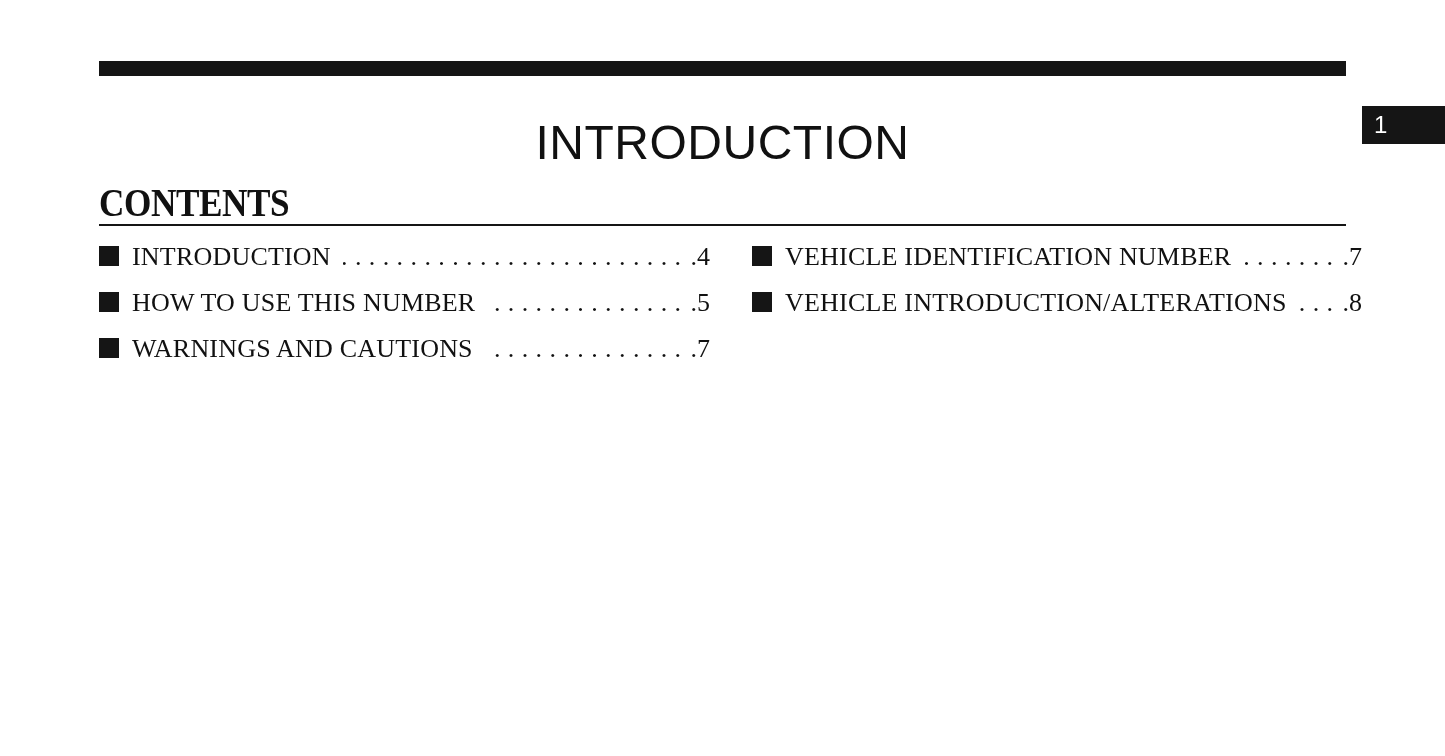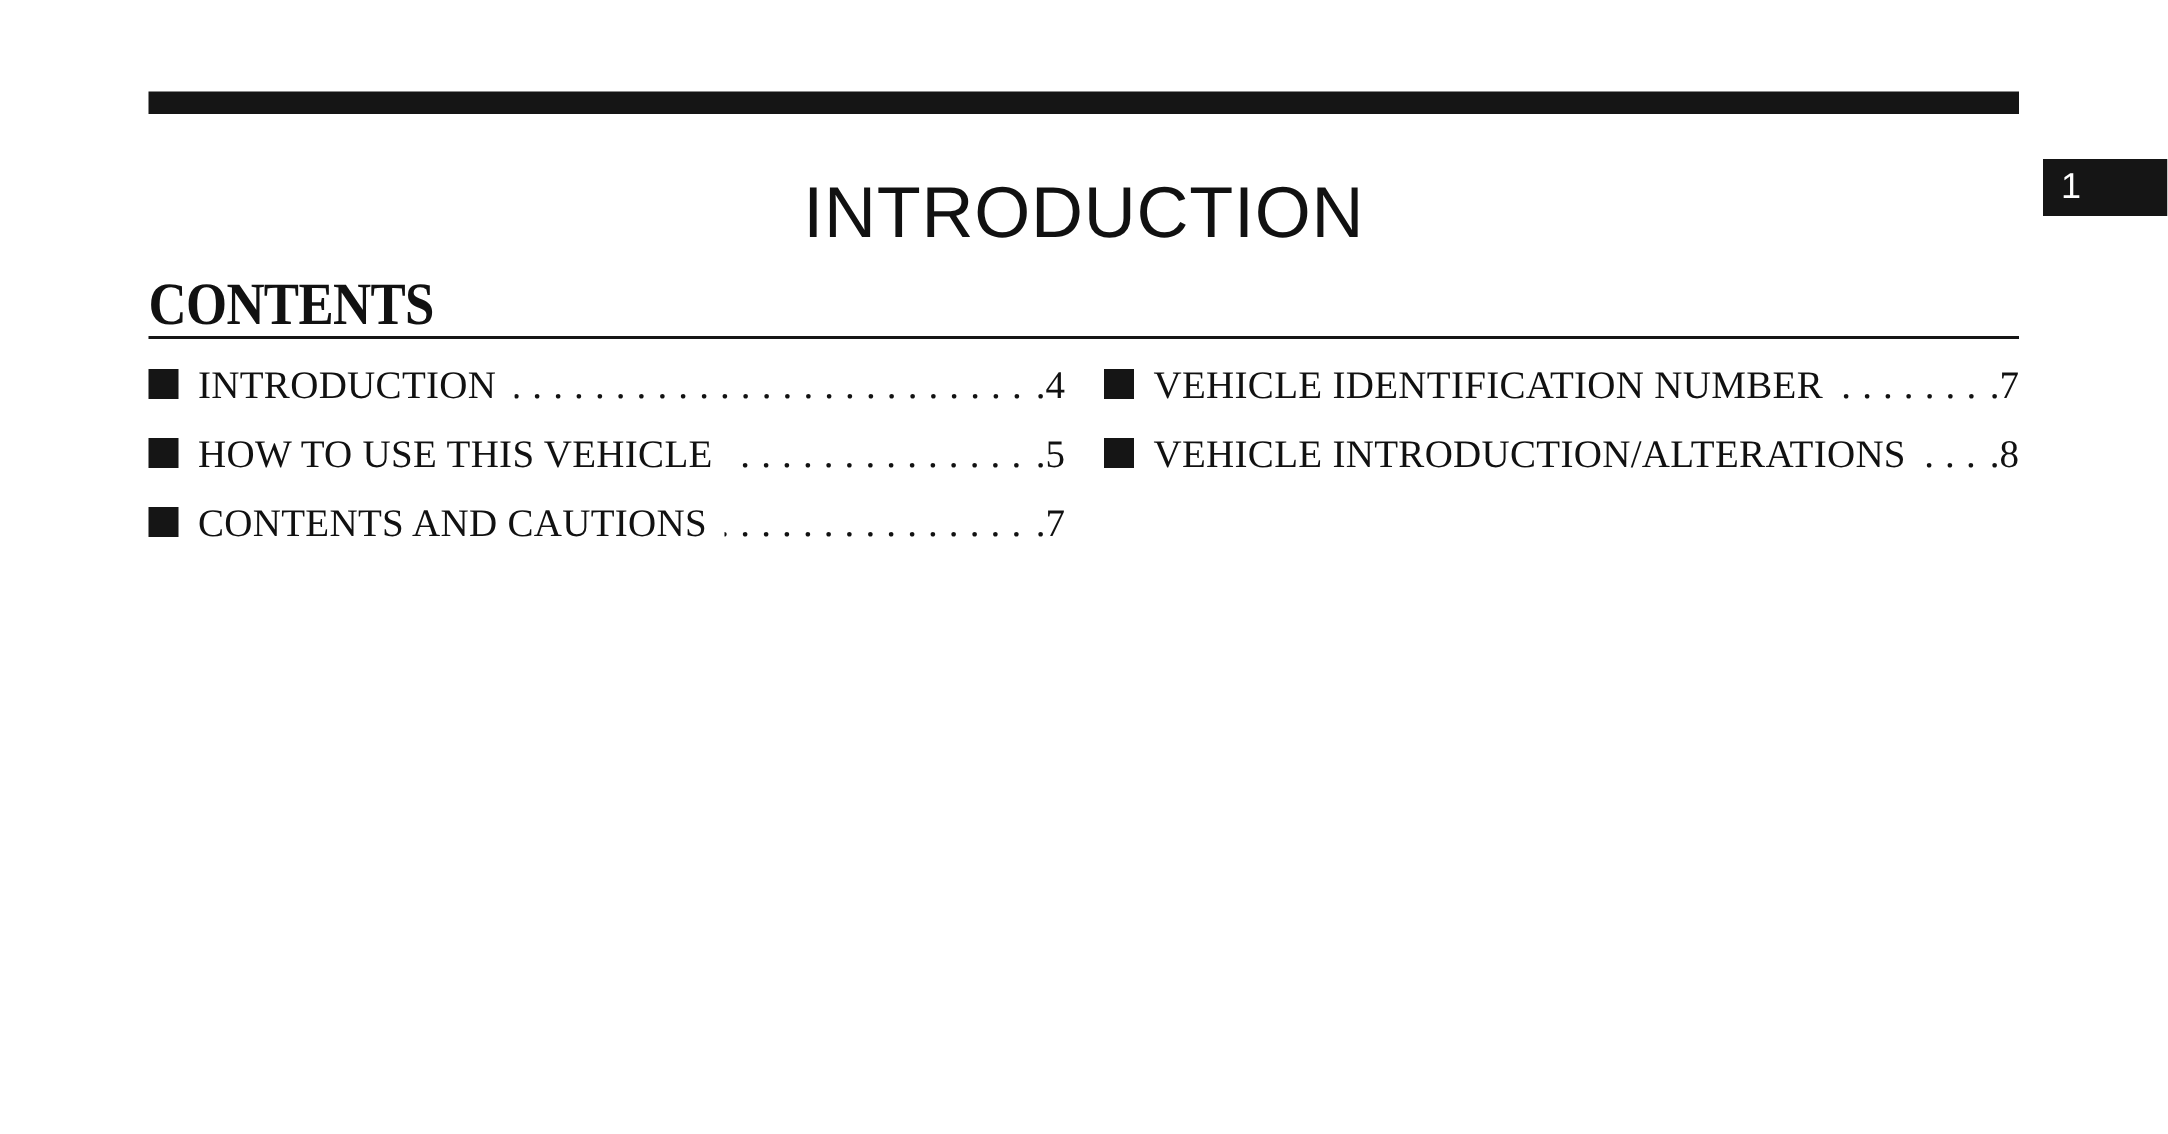--- a/index.html
+++ b/index.html
@@ -68,21 +68,21 @@
       top: 224px;
       width: 1247px;
       height: 2px;
       background: #151515;
     }
     .toc-col {
       position: absolute;
       top: 234px;
     }
     .toc-col.left { left: 99px; width: 611px; }
-    .toc-col.right { left: 736px; width: 610px; }
+    .toc-col.right { left: 752px; width: 610px; }
     .toc-item {
       display: flex;
       align-items: center;
       height: 46px;
       font-family: "Liberation Serif", serif;
       font-size: 26px;
       color: #111111;
       white-space: nowrap;
     }
     .bullet {
@@ -121,27 +121,27 @@
 
 <div class="toc-col left">
   <div class="toc-item">
     <span class="bullet"></span>
     <span class="toc-label">INTRODUCTION</span>
     <span class="leader">................................................................</span>
     <span class="toc-page">.4</span>
   </div>
   <div class="toc-item">
     <span class="bullet"></span>
-    <span class="toc-label">HOW TO USE THIS VEHICLE</span>
+    <span class="toc-label">HOW TO USE THIS NUMBER</span>
     <span class="leader">................................................................</span>
     <span class="toc-page">.5</span>
   </div>
   <div class="toc-item">
     <span class="bullet"></span>
-    <span class="toc-label">CONTENTS AND CAUTIONS</span>
+    <span class="toc-label">WARNINGS AND CAUTIONS</span>
     <span class="leader">................................................................</span>
     <span class="toc-page">.7</span>
   </div>
 </div>
 
 <div class="toc-col right">
   <div class="toc-item">
     <span class="bullet"></span>
     <span class="toc-label">VEHICLE IDENTIFICATION NUMBER</span>
     <span class="leader">................................................................</span>

